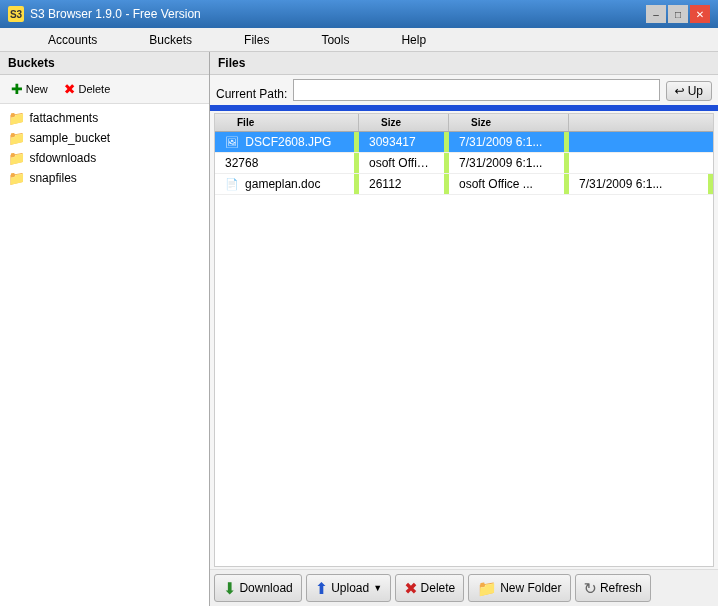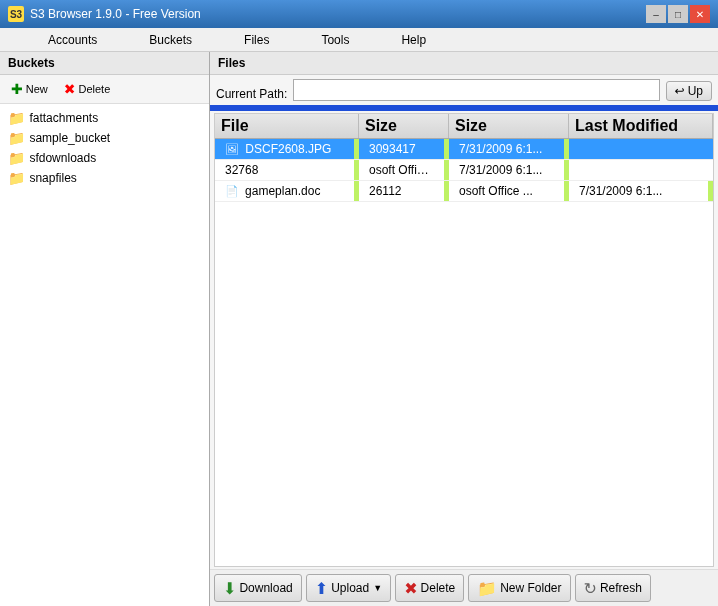--- a/index.html
+++ b/index.html
@@ -173,22 +173,22 @@
       margin: 2px 4px;
       background: white;
     }
     .file-list-header {
       display: grid;
       grid-template-columns: 1fr 90px 120px 1fr;
       background: linear-gradient(to bottom, #e8e8e8, #d5d5d5);
       border-bottom: 1px solid #aaa;
     }
     .file-col-header {
-      padding: 3px 6px;
-      font-size: 16px;
+      padding: 3px 22px;
+      font-size: 10px;
       font-weight: bold;
       border-right: 1px solid #bbb;
       cursor: pointer;
     }
     .file-row {
       display: grid;
       grid-template-columns: 1fr 90px 120px 1fr;
       border-bottom: 1px solid #eee;
       cursor: pointer;
     }
@@ -304,21 +304,20 @@
         <span>↩</span>
         <span>Up</span>
       </button>
     </div>
 
     <div class="file-list-container">
       <div class="file-list-header">
         <div class="file-col-header">File</div>
         <div class="file-col-header">Size</div>
         <div class="file-col-header">Size</div>
-        <div class="file-col-header">Last Modified</div>
       </div>
 
       <div class="file-row selected">
         <div class="file-cell">
           <span class="file-icon">🖼</span>
           <span>DSCF2608.JPG</span>
         </div>
         <div class="file-cell">3093417</div>
         <div class="file-cell">7/31/2009 6:1...</div>
       </div>

